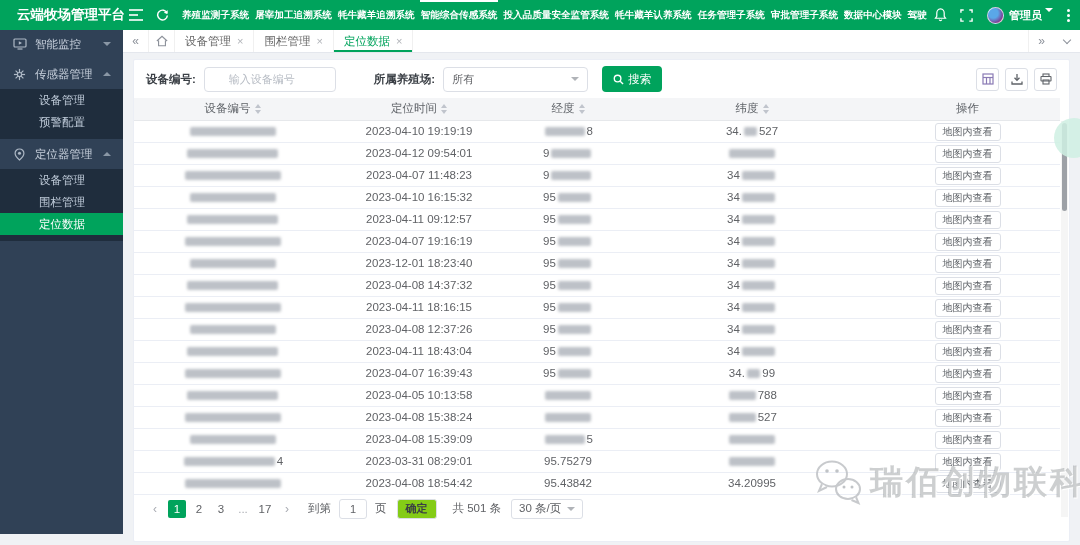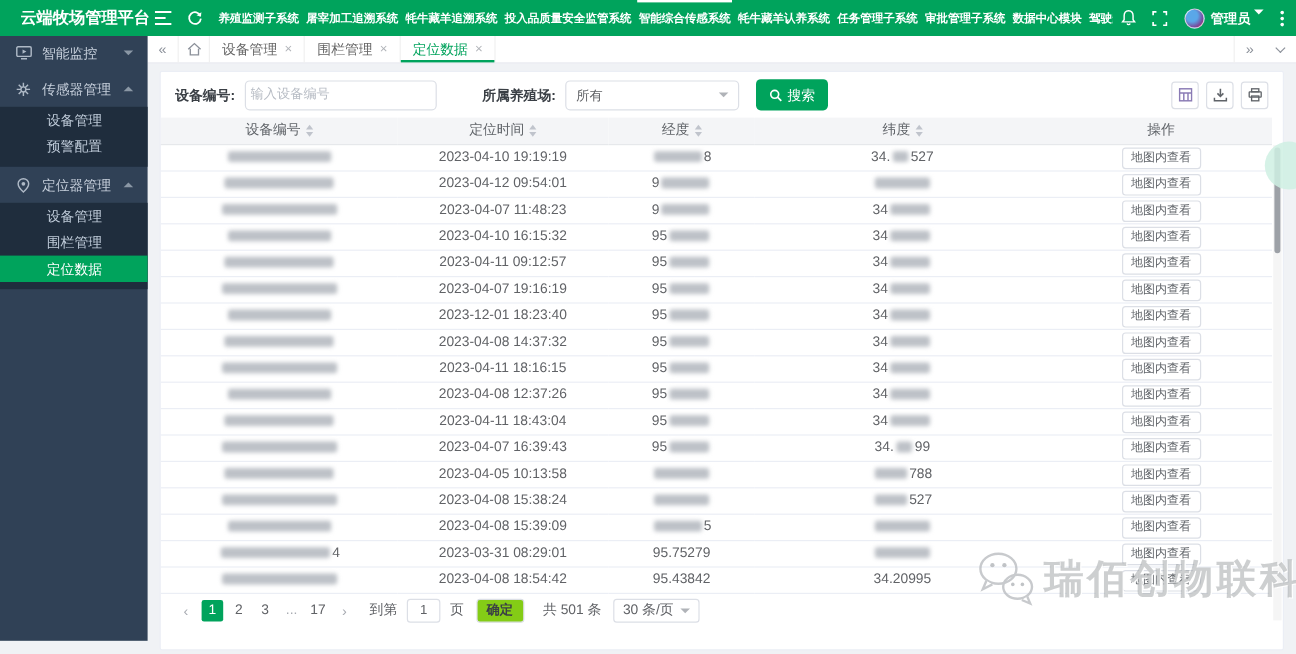--- a/index.html
+++ b/index.html
@@ -41,21 +41,21 @@
   .tab.active::after { content:""; position:absolute; left:0; right:0; bottom:0; height:2px; background:#00a35c; }
   .tab-spacer { flex:1; }
   .chev-dn-css { width:6px; height:6px; border-right:1.5px solid #8c919a; border-bottom:1.5px solid #8c919a; transform:rotate(45deg); margin-top:-3px; }
 
   .content { padding:6px 10px 0 10px; height:491px; }
   .panel { position:relative; background:#fff; border:1px solid #ebeef5; border-radius:2px; height:483px; }
 
   
   .filter-row { height:38px; display:flex; align-items:center; padding:0 12px; }
   .f-label { font-size:11.5px; font-weight:700; color:#3a3f45; margin-right:8px; white-space:nowrap; }
-  .f-input { width:160px; height:25px; border:1px solid #dcdfe6; border-radius:4px; font-size:11px; padding:0 4px; color:#606266; outline:none; }
+  .f-input { width:132px; height:25px; border:1px solid #dcdfe6; border-radius:4px; font-size:11px; padding:0 24px; color:#606266; outline:none; }
   .f-input::placeholder { color:#b7bcc4; }
   .f-select { width:145px; height:25px; border:1px solid #dcdfe6; border-radius:4px; font-size:11px; color:#606266; display:flex; align-items:center; padding:0 8px; justify-content:space-between; cursor:pointer; margin-right:14px; }
   .sel-caret { width:0; height:0; border-left:4px solid transparent; border-right:4px solid transparent; border-top:4px solid #b0b3b8; }
   .btn-search { height:26px; background:#00a35c; color:#fff; border:none; border-radius:4px; font-size:11.5px; padding:0 11px; display:flex; align-items:center; gap:4px; cursor:pointer; }
   .f-gap { width:38px; }
   .tool-btns { margin-left:auto; display:flex; gap:6px; }
   .tool-btn { width:23px; height:23px; border:1px solid #dcdfe6; border-radius:3px; background:#fff; display:flex; align-items:center; justify-content:center; cursor:pointer; }
 
   
   .data-table { width:calc(100% - 9px); border-collapse:collapse; table-layout:fixed; }
@@ -107,22 +107,22 @@
     <div class="nav-icon-btn">
       <svg width="13" height="13" viewBox="0 0 16 16">
           <path d="M13.6 5.2 A6 6 0 1 0 14 8" fill="none" stroke="#fff" stroke-width="1.8"></path>
           <path d="M14.6 1.5 L14 6 L9.6 4.6 Z" fill="#fff"></path>
         </svg>
     </div>
     <div class="nav-menu">
         <div class="nav-item">养殖监测子系统</div>
         <div class="nav-item">屠宰加工追溯系统</div>
         <div class="nav-item">牦牛藏羊追溯系统</div>
+        <div class="nav-item active">智能综合传感系统</div>
         <div class="nav-item">投入品质量安全监管系统</div>
-        <div class="nav-item active">智能综合传感系统</div>
         <div class="nav-item">牦牛藏羊认养系统</div>
         <div class="nav-item">任务管理子系统</div>
         <div class="nav-item">审批管理子系统</div>
         <div class="nav-item">数据中心模块</div>
         <div class="nav-item">驾驶舱</div>
       </div>
     <div class="nav-right">
       <div class="nav-icon-btn">
         <svg width="13" height="14" viewBox="0 0 14 15">
             <path d="M7 1 C4.2 1 3 3.2 3 5.5 L3 9 L1.6 11 L12.4 11 L11 9 L11 5.5 C11 3.2 9.8 1 7 1 Z" fill="none" stroke="#fff" stroke-width="1.3"></path>

